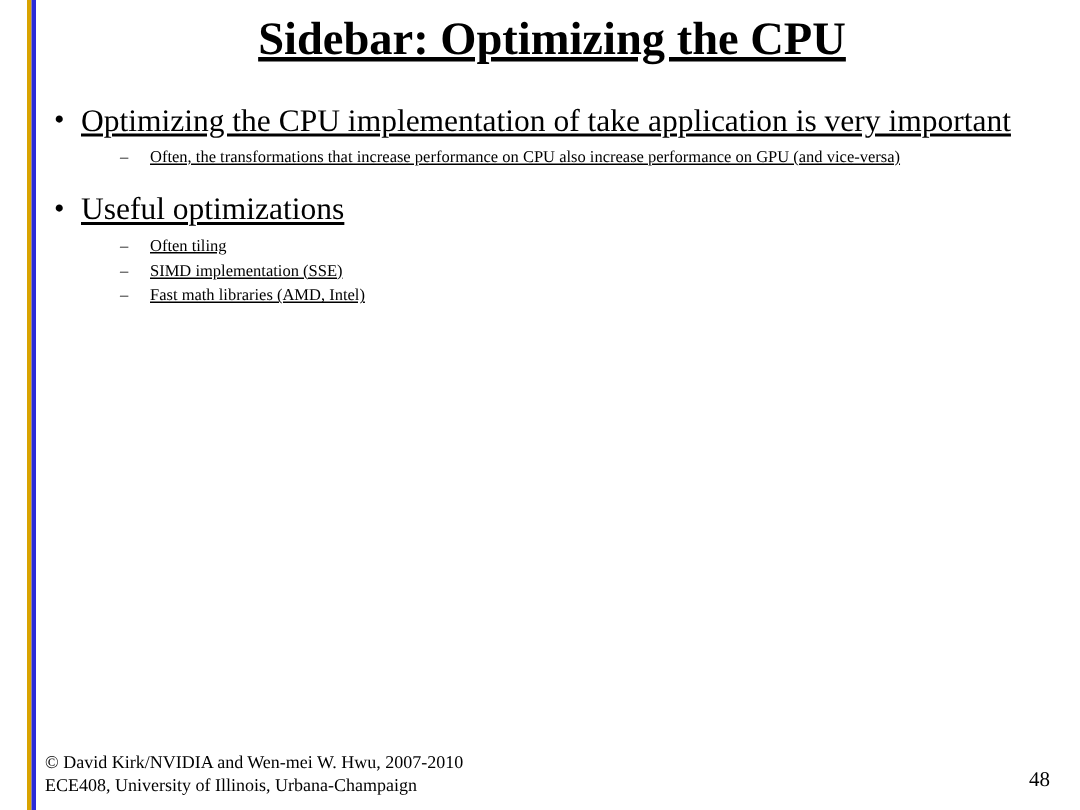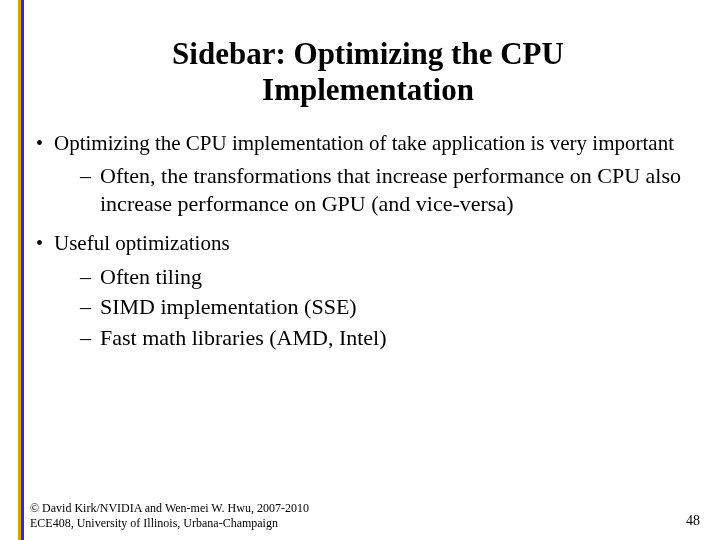--- a/index.html
+++ b/index.html
@@ -22,21 +22,22 @@
     flex-direction: row;
   }
   .accent-bar .stripe1 { width: 3px; height: 100%; background: #d9a300; }
   .accent-bar .stripe2 { width: 3px; height: 100%; background: #2b2bd8; }
   .slide {
     position: absolute;
     left: 26px;
     right: 10px;
     top: 0;
     bottom: 0;
-    padding-top: 36px;
+    padding-top: 8px;
+    text-decoration: underline;
   }
   .title {
     font-size: 31px;
     text-align: center;
     line-height: 1.15;
     margin: 0 40px 24px 40px;
   }
   ul.root {
     list-style: none;
     padding-left: 6px;
@@ -57,21 +58,21 @@
   }
   ul.sub {
     list-style: none;
     padding-left: 24px;
     margin-top: 6px;
     margin-bottom: 14px;
   }
   ul.sub > li {
     position: relative;
     padding-left: 22px;
-    font-size: 22px;
+    font-size: 11px;
     line-height: 1.25;
     margin-bottom: 3px;
   }
   ul.sub > li::before {
     content: "–";
     position: absolute;
     left: 2px;
     top: 0;
   }
   .footer {
@@ -94,21 +95,20 @@
 
 <div class="accent-bar">
   <div class="stripe1"></div>
   <div class="stripe2"></div>
 </div>
 
 <div class="slide">
 
   <h1 class="title">
     <span>Sidebar: Optimizing the CPU</span><br>
-    <span>Implementation</span>
   </h1>
 
   <ul class="root">
     <li>
       <span>Optimizing the CPU implementation of take application is very important</span>
       <ul class="sub">
         <li><span>Often, the transformations that increase performance on CPU also increase performance on GPU (and vice-versa)</span></li>
       </ul>
     </li>
     <li>

